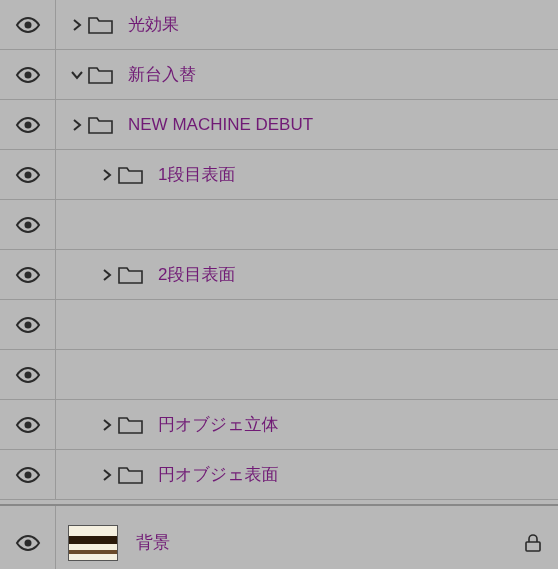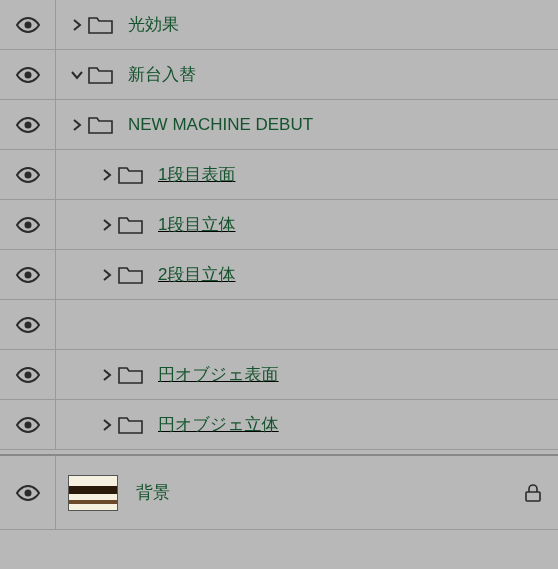--- a/index.html
+++ b/index.html
@@ -38,37 +38,37 @@
     height: 100%;
   }
   .content-col {
     display: flex;
     align-items: center;
     flex: 1;
     height: 100%;
     padding-left: 12px;
   }
   .indent-0 { padding-left: 12px; }
-  .indent-1 { padding-left: 42px; text-decoration: underline; }
+  .indent-1 { padding-left: 42px; }
   .disclosure {
     width: 18px;
     display: flex;
     align-items: center;
     justify-content: center;
     margin-right: 2px;
     cursor: pointer;
   }
   .folder-icon {
     display: flex;
     align-items: center;
     justify-content: center;
     margin-right: 14px;
   }
   .layer-label {
-    color: #14532d;
+    color: #701a75;
     font-size: 17px;
   }
   .thumb {
     width: 50px;
     height: 36px;
     border: 1px solid #555;
     background: #f5f0e0;
     margin-right: 18px;
     position: relative;
     overflow: hidden;
@@ -189,32 +189,62 @@
     </div>
     <div class="layer-row">
       <div class="vis-col">
         <span>
           <svg width="26" height="18" viewBox="0 0 26 18">
             <path d="M13 2 C6 2 2 9 2 9 s4 7 11 7 11-7 11-7 S20 2 13 2z" fill="none" stroke="#2a2a2a" stroke-width="2"></path>
             <circle cx="13" cy="9" r="3.5" fill="#2a2a2a"></circle>
           </svg>
         </span>
       </div>
+    </div>
+    <div class="layer-row">
+      <div class="vis-col">
+        <span>
+          <svg width="26" height="18" viewBox="0 0 26 18">
+            <path d="M13 2 C6 2 2 9 2 9 s4 7 11 7 11-7 11-7 S20 2 13 2z" fill="none" stroke="#2a2a2a" stroke-width="2"></path>
+            <circle cx="13" cy="9" r="3.5" fill="#2a2a2a"></circle>
+          </svg>
+        </span>
+      </div>
       <div class="content-col indent-1">
         <span class="disclosure">
           <svg width="14" height="14" viewBox="0 0 14 14">
             <path d="M4 2 L10 7 L4 12" fill="none" stroke="#2a2a2a" stroke-width="2"></path>
           </svg>
         </span>
         <span class="folder-icon">
           <svg width="26" height="20" viewBox="0 0 26 20">
             <path d="M1 3 h8 l2 3 h13 v12 H1 z" fill="none" stroke="#2a2a2a" stroke-width="1.6"></path>
           </svg>
         </span>
-        <span class="layer-label">1段目立体</span>
+        <span class="layer-label">2段目表面</span>
+      </div>
+    </div>
+    <div class="layer-row">
+      <div class="vis-col">
+        <span>
+          <svg width="26" height="18" viewBox="0 0 26 18">
+            <path d="M13 2 C6 2 2 9 2 9 s4 7 11 7 11-7 11-7 S20 2 13 2z" fill="none" stroke="#2a2a2a" stroke-width="2"></path>
+            <circle cx="13" cy="9" r="3.5" fill="#2a2a2a"></circle>
+          </svg>
+        </span>
+      </div>
+    </div>
+    <div class="layer-row">
+      <div class="vis-col">
+        <span>
+          <svg width="26" height="18" viewBox="0 0 26 18">
+            <path d="M13 2 C6 2 2 9 2 9 s4 7 11 7 11-7 11-7 S20 2 13 2z" fill="none" stroke="#2a2a2a" stroke-width="2"></path>
+            <circle cx="13" cy="9" r="3.5" fill="#2a2a2a"></circle>
+          </svg>
+        </span>
       </div>
     </div>
     <div class="layer-row">
       <div class="vis-col">
         <span>
           <svg width="26" height="18" viewBox="0 0 26 18">
             <path d="M13 2 C6 2 2 9 2 9 s4 7 11 7 11-7 11-7 S20 2 13 2z" fill="none" stroke="#2a2a2a" stroke-width="2"></path>
             <circle cx="13" cy="9" r="3.5" fill="#2a2a2a"></circle>
           </svg>
         </span>
@@ -223,31 +253,21 @@
         <span class="disclosure">
           <svg width="14" height="14" viewBox="0 0 14 14">
             <path d="M4 2 L10 7 L4 12" fill="none" stroke="#2a2a2a" stroke-width="2"></path>
           </svg>
         </span>
         <span class="folder-icon">
           <svg width="26" height="20" viewBox="0 0 26 20">
             <path d="M1 3 h8 l2 3 h13 v12 H1 z" fill="none" stroke="#2a2a2a" stroke-width="1.6"></path>
           </svg>
         </span>
-        <span class="layer-label">2段目立体</span>
-      </div>
-    </div>
-    <div class="layer-row">
-      <div class="vis-col">
-        <span>
-          <svg width="26" height="18" viewBox="0 0 26 18">
-            <path d="M13 2 C6 2 2 9 2 9 s4 7 11 7 11-7 11-7 S20 2 13 2z" fill="none" stroke="#2a2a2a" stroke-width="2"></path>
-            <circle cx="13" cy="9" r="3.5" fill="#2a2a2a"></circle>
-          </svg>
-        </span>
+        <span class="layer-label">円オブジェ立体</span>
       </div>
     </div>
     <div class="layer-row">
       <div class="vis-col">
         <span>
           <svg width="26" height="18" viewBox="0 0 26 18">
             <path d="M13 2 C6 2 2 9 2 9 s4 7 11 7 11-7 11-7 S20 2 13 2z" fill="none" stroke="#2a2a2a" stroke-width="2"></path>
             <circle cx="13" cy="9" r="3.5" fill="#2a2a2a"></circle>
           </svg>
         </span>
@@ -257,43 +277,20 @@
           <svg width="14" height="14" viewBox="0 0 14 14">
             <path d="M4 2 L10 7 L4 12" fill="none" stroke="#2a2a2a" stroke-width="2"></path>
           </svg>
         </span>
         <span class="folder-icon">
           <svg width="26" height="20" viewBox="0 0 26 20">
             <path d="M1 3 h8 l2 3 h13 v12 H1 z" fill="none" stroke="#2a2a2a" stroke-width="1.6"></path>
           </svg>
         </span>
         <span class="layer-label">円オブジェ表面</span>
-      </div>
-    </div>
-    <div class="layer-row">
-      <div class="vis-col">
-        <span>
-          <svg width="26" height="18" viewBox="0 0 26 18">
-            <path d="M13 2 C6 2 2 9 2 9 s4 7 11 7 11-7 11-7 S20 2 13 2z" fill="none" stroke="#2a2a2a" stroke-width="2"></path>
-            <circle cx="13" cy="9" r="3.5" fill="#2a2a2a"></circle>
-          </svg>
-        </span>
-      </div>
-      <div class="content-col indent-1">
-        <span class="disclosure">
-          <svg width="14" height="14" viewBox="0 0 14 14">
-            <path d="M4 2 L10 7 L4 12" fill="none" stroke="#2a2a2a" stroke-width="2"></path>
-          </svg>
-        </span>
-        <span class="folder-icon">
-          <svg width="26" height="20" viewBox="0 0 26 20">
-            <path d="M1 3 h8 l2 3 h13 v12 H1 z" fill="none" stroke="#2a2a2a" stroke-width="1.6"></path>
-          </svg>
-        </span>
-        <span class="layer-label">円オブジェ立体</span>
       </div>
     </div>
     <div class="layer-row background-row">
       <div class="vis-col">
         <span>
           <svg width="26" height="18" viewBox="0 0 26 18">
             <path d="M13 2 C6 2 2 9 2 9 s4 7 11 7 11-7 11-7 S20 2 13 2z" fill="none" stroke="#2a2a2a" stroke-width="2"></path>
             <circle cx="13" cy="9" r="3.5" fill="#2a2a2a"></circle>
           </svg>
         </span>

